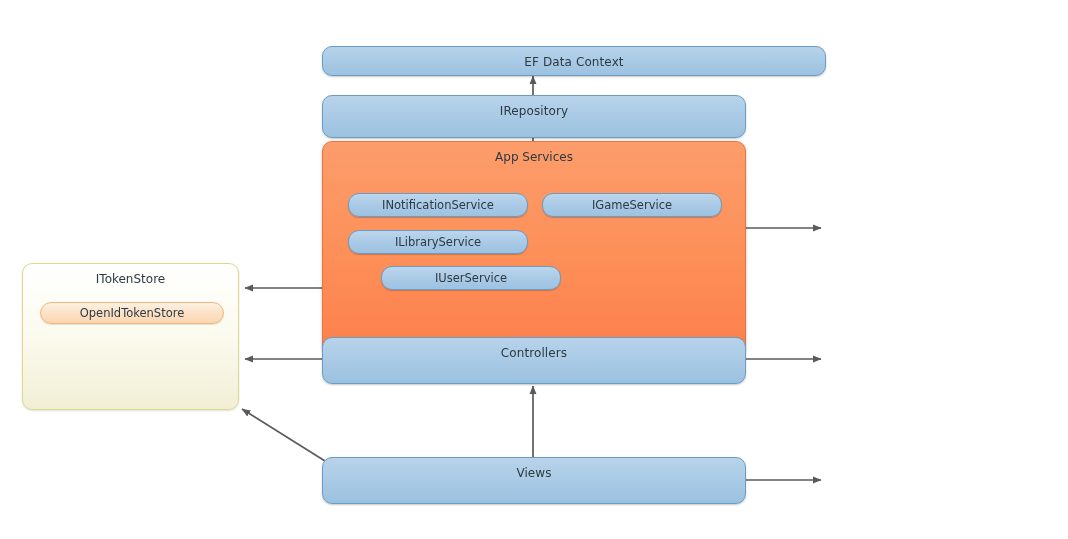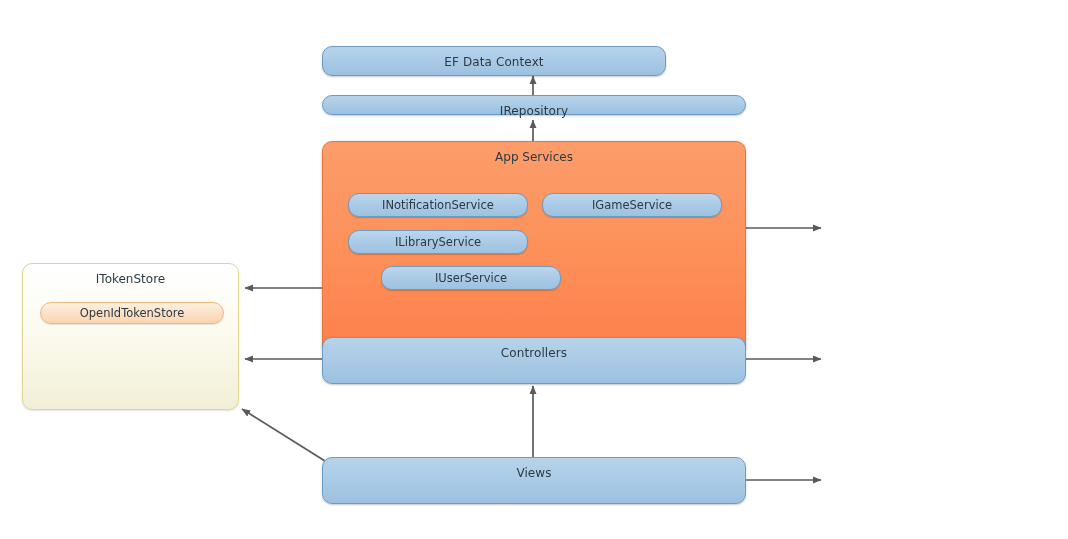--- a/index.html
+++ b/index.html
@@ -123,25 +123,25 @@
       <line x1="533" y1="457" x2="533" y2="386"></line>
       <line x1="322" y1="288" x2="245" y2="288"></line>
       <line x1="322" y1="359" x2="245" y2="359"></line>
       <line x1="325" y1="461" x2="242" y2="409"></line>
       <line x1="746" y1="228" x2="821" y2="228"></line>
       <line x1="746" y1="359" x2="821" y2="359"></line>
       <line x1="746" y1="480" x2="821" y2="480"></line>
     </g>
   </svg>
 
-  <div class="node blue-bar" style="left:322px; top:46px; width:344px; height:30px;">
+  <div class="node blue-bar" style="left:322px; top:46px; width:504px; height:30px;">
     <span class="node-title">EF Data Context</span>
   </div>
 
-  <div class="node blue-bar" style="left:322px; top:95px; width:424px; height:20px;">
+  <div class="node blue-bar" style="left:322px; top:95px; width:424px; height:43px;">
     <span class="node-title">IRepository</span>
   </div>
 
   <div class="node orange-box" style="left:322px; top:141px; width:424px; height:214px;">
     <span class="node-title">App Services</span>
 
     <div class="pill pill-blue" style="left:25px; top:51px; width:180px; height:24px;">
       <span>INotificationService</span>
     </div>
 

